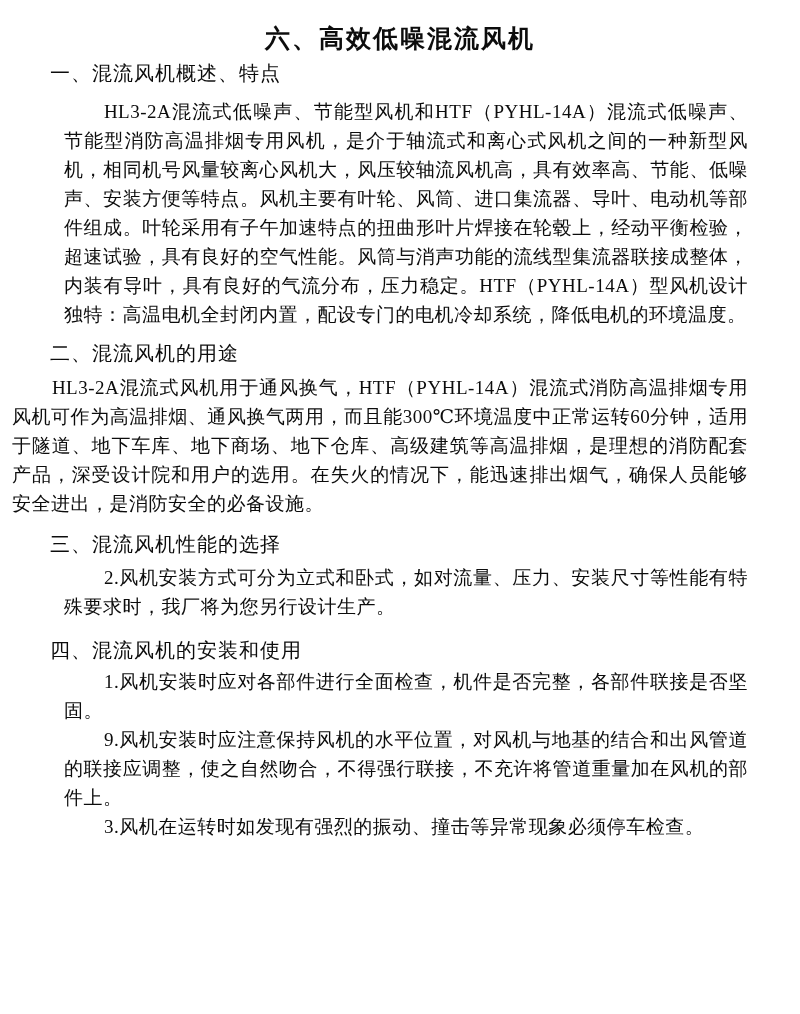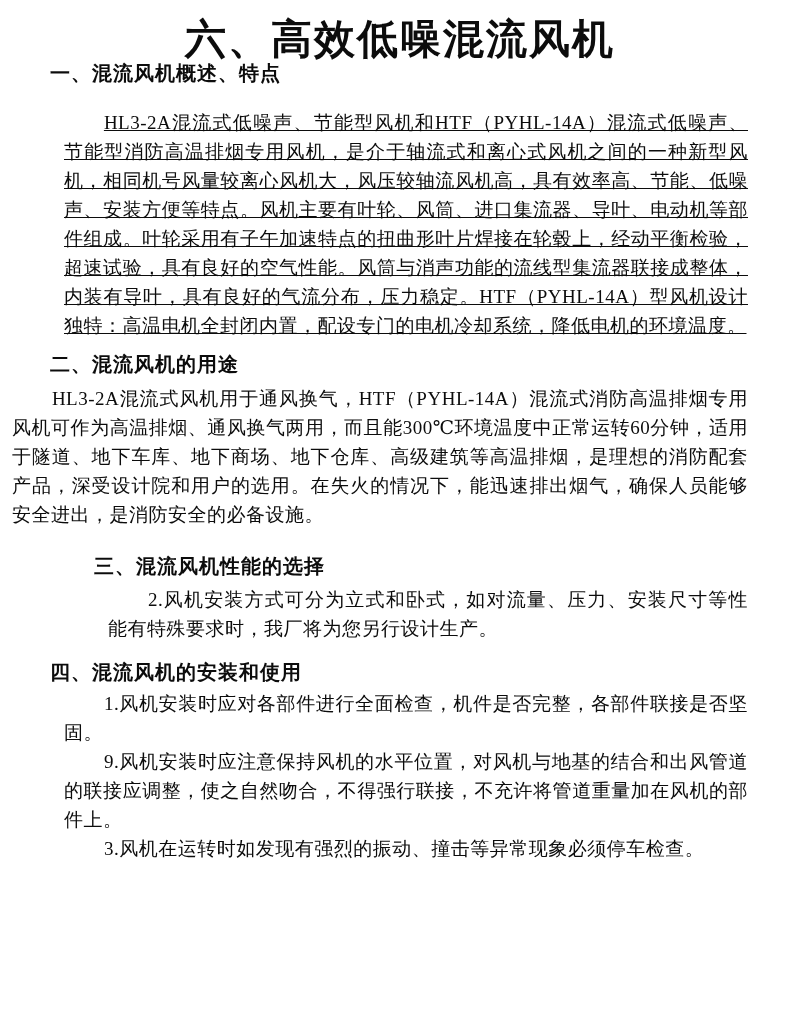--- a/index.html
+++ b/index.html
@@ -11,51 +11,51 @@
     background:#ffffff;
     color:#0c0c0c;
     font-family:"Liberation Serif","DejaVu Serif",serif;
     overflow:hidden;
     box-sizing:border-box;
   }
   .doc-title {
     margin:0;
     padding-top:20px;
     text-align:center;
-    font-size:41px;
+    font-size:25px;
     font-weight:700;
     letter-spacing:2px;
     line-height:38px;
   }
   .subtitle {
     margin:30px 0 0 50px;
     font-size:20px;
     font-weight:700;
     line-height:30px;
     letter-spacing:1px;
   }
   .sec-heading {
     margin:0 0 0 50px;
     font-size:20px;
-    font-weight:700;
+    font-weight:400;
     line-height:30px;
     letter-spacing:1px;
   }
   .body-para {
     margin:0 52px 0 64px;
     font-size:19px;
     line-height:29px;
     text-align:justify;
     text-indent:2.1em;
     letter-spacing:0.5px;
   }
-  .sec-1 .body-para { margin-top:20px;text-decoration:underline; }
+  .sec-1 .body-para { margin-top:9px; }
   .sec-2 { margin-top:9px; }
   .sec-2 .body-para { margin-top:5px;margin-left:12px; }
-  .sec-3 { margin-top:22px;padding-left:44px; }
+  .sec-3 { margin-top:11px; }
   .sec-3 .body-para:first-of-type { margin-top:4px; }
   .sec-4 { margin-top:14px; }
   .sec-4 .body-para:first-of-type { margin-top:2px; }
 </style>
 </head>
 <body>
 
 <div class="page">
 
   <h1 class="doc-title">六、高效低噪混流风机</h1>

